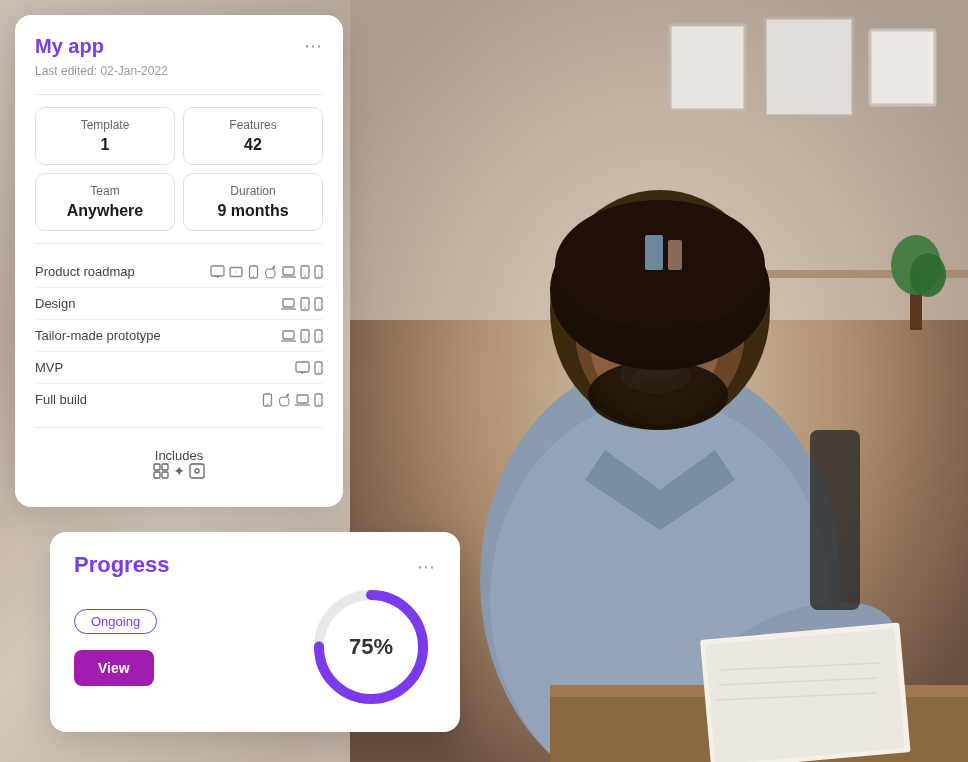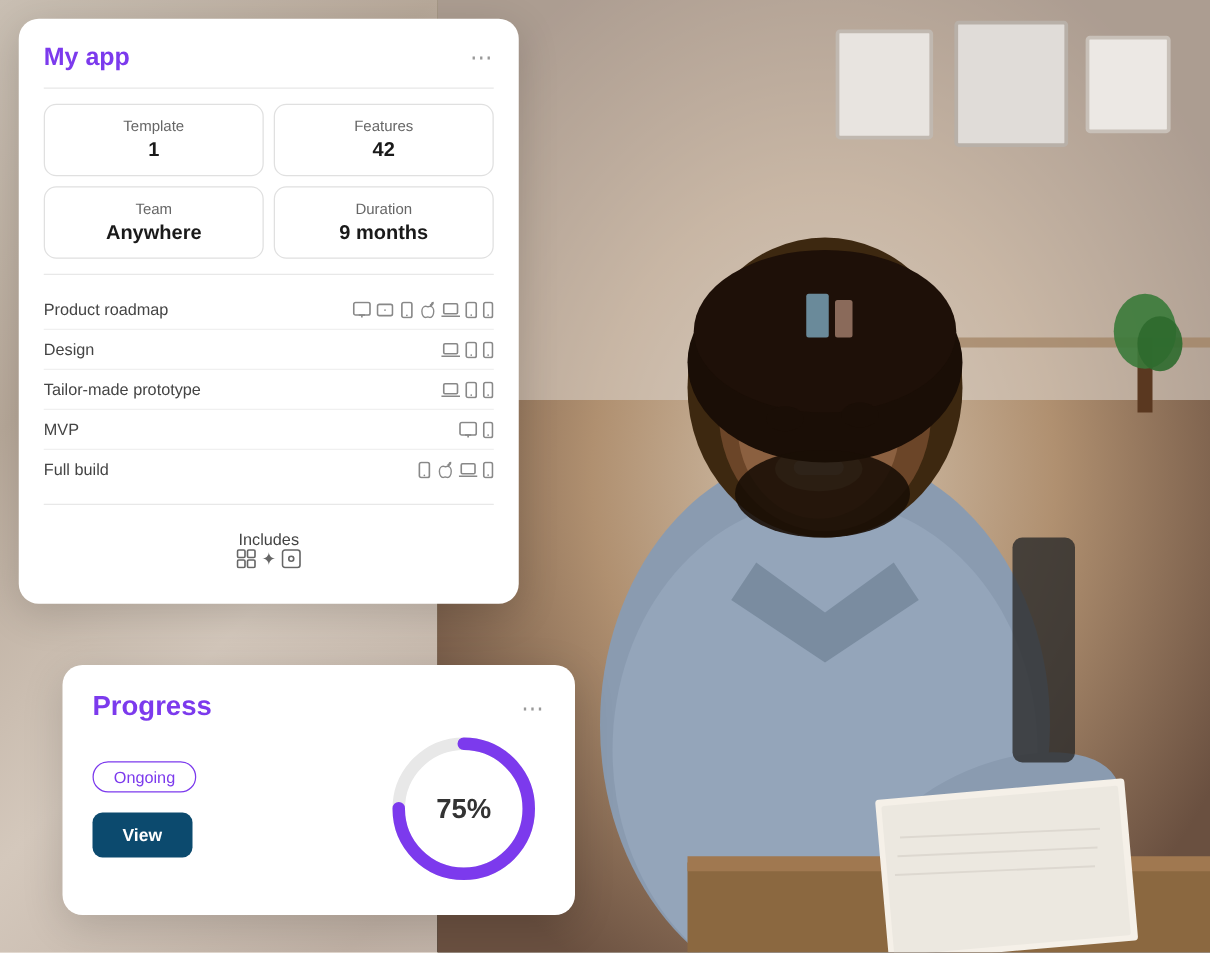--- a/index.html
+++ b/index.html
@@ -38,21 +38,21 @@
         radial-gradient(ellipse at 65% 38%, #c8a882 0%, #a07850 25%, transparent 55%),
         radial-gradient(ellipse at 55% 60%, #d4b896 0%, #9a7550 30%, transparent 60%),
         linear-gradient(180deg, #d4c4b0 0%, #c0a888 20%, #8b6840 50%, #5a4030 80%, #3a2818 100%);
     }
 
     
     .card-myapp {
       position: absolute;
       top: 15px;
       left: 15px;
-      width: 400px;
+      width: 328px;
       background: #ffffff;
       border-radius: 16px;
       padding: 20px;
       box-shadow: 0 8px 32px rgba(0,0,0,0.15);
       z-index: 10;
     }
 
     .card-header {
       display: flex;
       justify-content: space-between;
@@ -201,21 +201,21 @@
       display: inline-block;
       border: 1.5px solid #7c3aed;
       border-radius: 20px;
       padding: 4px 16px;
       font-size: 13px;
       color: #7c3aed;
       margin-bottom: 16px;
     }
 
     .view-btn {
-      background: #0c4a6e;
+      background: #a21caf;
       color: white;
       border: none;
       border-radius: 8px;
       padding: 10px 24px;
       font-size: 14px;
       font-weight: 600;
       cursor: pointer;
       width: fit-content;
     }
 
@@ -327,20 +327,21 @@
     <rect x="295" y="235" width="18" height="35" fill="#6a8a9a" rx="2"></rect>
     <rect x="318" y="240" width="14" height="30" fill="#8a6a5a" rx="2"></rect>
   </svg>
 </div>
 
 <div class="card-myapp">
   <div class="card-header">
     <span class="card-title">My app</span>
     <button class="card-menu-btn">⋯</button>
   </div>
+  <div class="card-subtitle">Last edited: 02-Jan-2022</div>
 
   <hr class="card-divider">
 
   <div class="stats-grid">
     <div class="stat-box">
       <div class="stat-label">Template</div>
       <div class="stat-value">1</div>
     </div>
     <div class="stat-box">
       <div class="stat-label">Features</div>

